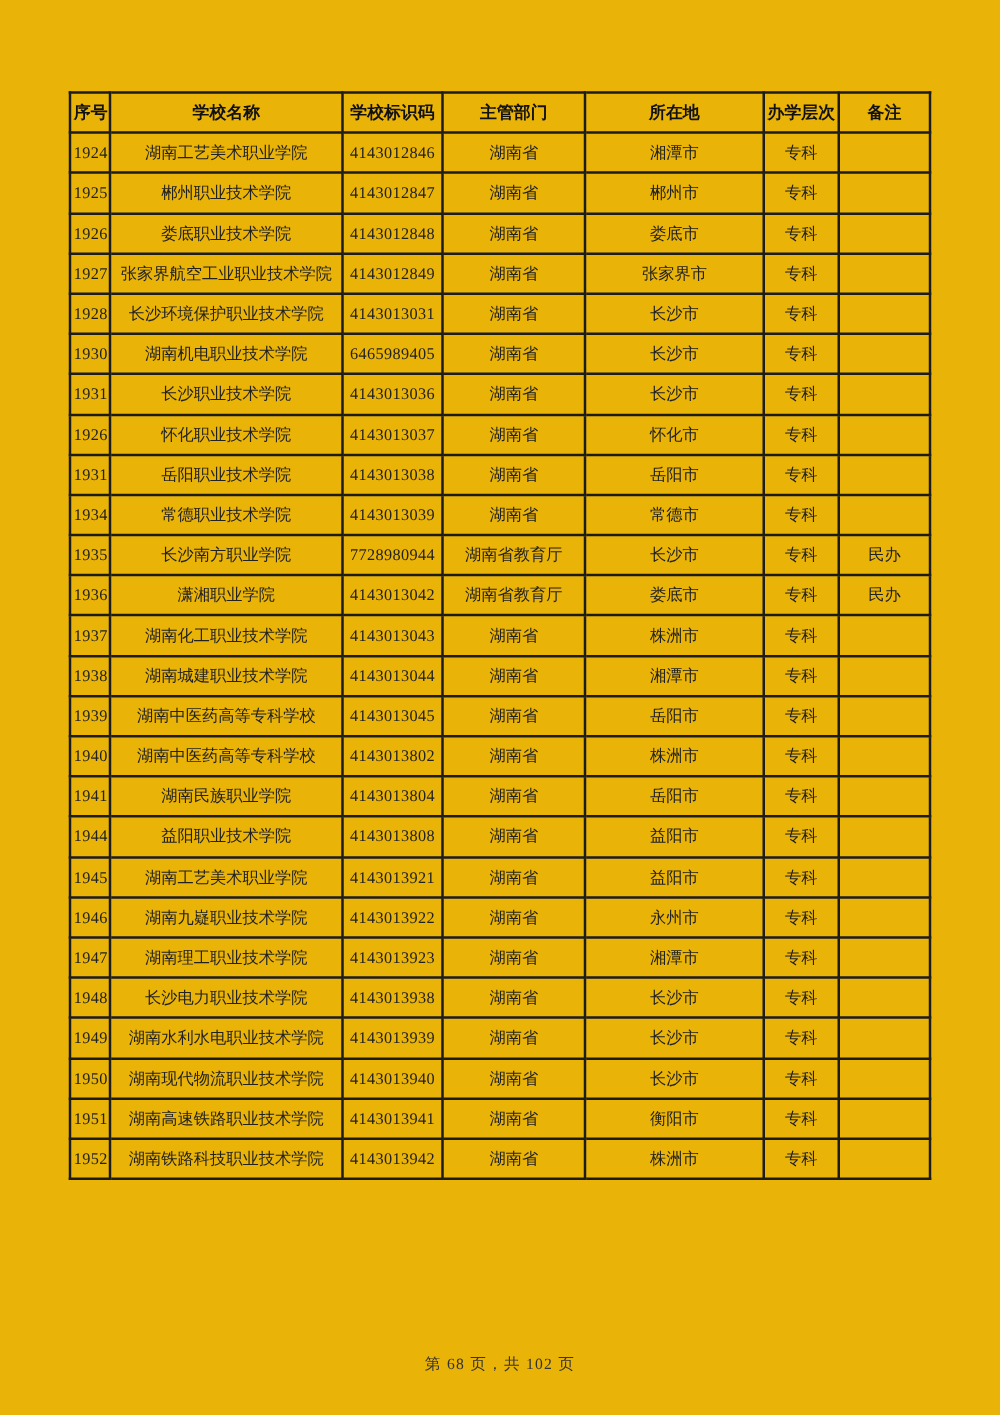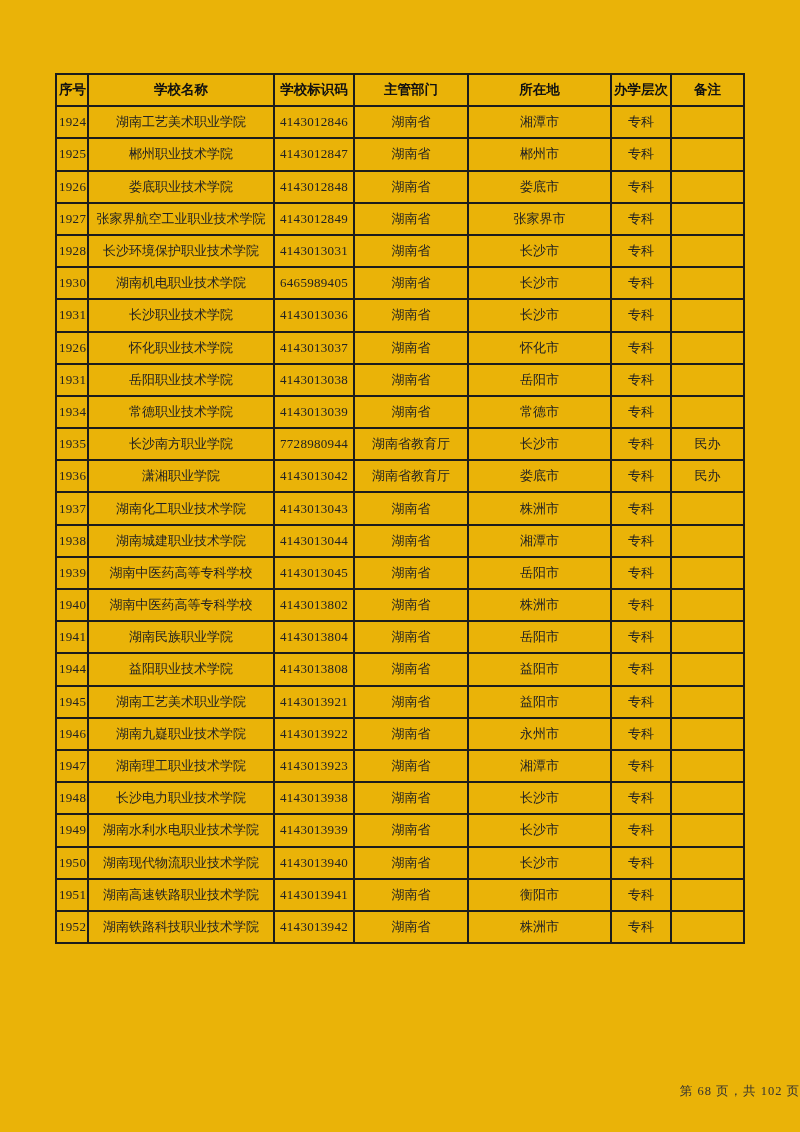--- a/index.html
+++ b/index.html
@@ -49,21 +49,21 @@
   td.col-index, td.col-code {
     font-size: 13px;
     letter-spacing: 0.3px;
     margin-top: 23px;
   }
   .page-footer {
     position: absolute;
     left: 0;
     top: 1083px;
     width: 100%;
-    text-align: right;
+    text-align: center;
     font-family: "Liberation Serif", serif;
     font-size: 12.5px;
     color: #333333;
     letter-spacing: 1px;
   }
 </style>
 </head>
 <body>
 
 <div class="page">

